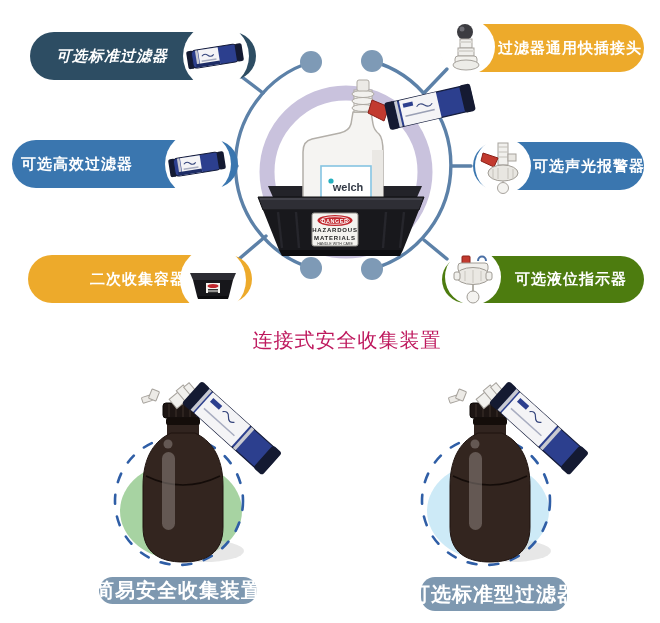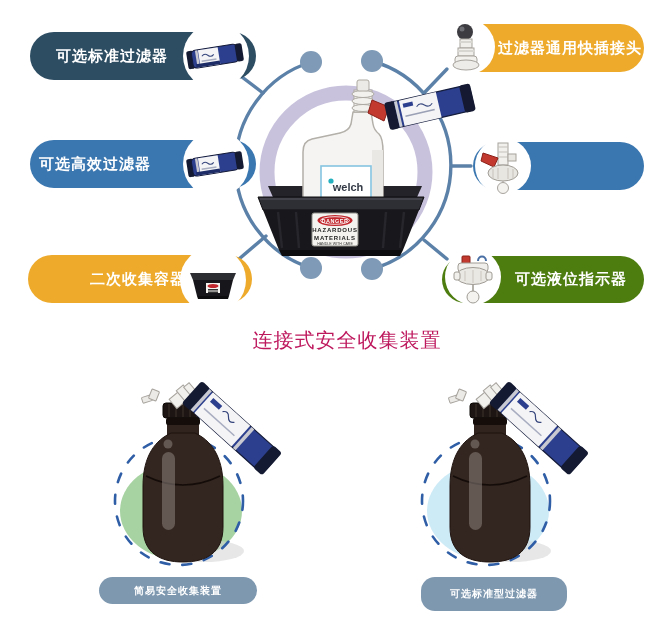--- a/index.html
+++ b/index.html
@@ -7,37 +7,37 @@
   .stage{
     position:relative;width:660px;height:623px;background:#ffffff;overflow:hidden;
     font-family:"Liberation Sans","DejaVu Sans",sans-serif;
   }
   .bg-art{position:absolute;left:0;top:0;z-index:1;}
   .pill{
     position:absolute;z-index:3;height:48px;border-radius:26px;color:#fff;
     display:flex;align-items:center;font-weight:bold;font-size:15px;letter-spacing:1px;
     white-space:nowrap;
   }
-  .pill-navy{background:#2d4d63;}
+  .pill-navy{background:#2d4d63;font-style:italic;}
   .pill-blue{background:#3a76af;}
   .pill-yellow{background:#edaa2b;}
   .pill-darknavy{background:#4d7c0f;}
   .pill .img-circle{
     position:absolute;background:#fff;border-radius:50%;
     display:flex;align-items:center;justify-content:center;
   }
   .circle-66{width:66px;height:66px;}
   .circle-56{width:56px;height:56px;}
   .caption{
     position:absolute;z-index:3;left:37px;top:327px;width:620px;text-align:center;
     font-size:20px;color:#be185d;font-weight:500;letter-spacing:1px;
   }
   .bottom-pill{
     position:absolute;z-index:3;height:27px;border-radius:14px;background:#7e98b0;
-    color:#fff;font-weight:bold;font-size:10px;letter-spacing:1px;
+    color:#fff;font-weight:bold;font-size:20px;letter-spacing:1px;
     display:flex;align-items:center;justify-content:center;white-space:nowrap;
   }
 </style>
 </head>
 <body>
 
 <div class="stage">
 
   <svg class="bg-art" width="660" height="623" viewBox="0 0 660 623">
 
@@ -183,21 +183,21 @@
           <rect x="16" y="24.5" width="20" height="17" fill="#f4f4f6"></rect>
           <path d="M19,31 q3,-3 6,0 q3,3 6,0" stroke="#35457c" stroke-width="1" fill="none"></path>
           <line x1="18" y1="36" x2="33" y2="36" stroke="#a8adc0" stroke-width="1.4"></line>
           <rect x="12" y="38" width="24" height="3.5" fill="#1d2c66"></rect>
           <rect x="53" y="24" width="7" height="18" rx="2" fill="#141a32"></rect>
         </g>
       </svg>
     </div>
   </div>
 
-  <div class="pill pill-blue" style="left:30px;top:140px;width:226px;padding-left:9px;">
+  <div class="pill pill-blue" style="left:12px;top:140px;width:226px;padding-left:9px;">
     <span>可选高效过滤器</span>
     <div class="img-circle circle-66" style="left:153px;top:-9px;">
       <svg width="66" height="66" viewBox="0 0 66 66">
         <g transform="rotate(-9 33 33)">
           <rect x="4" y="24" width="7" height="18" rx="2" fill="#141a32"></rect>
           <rect x="9" y="24" width="46" height="18" rx="4" fill="#2c3f8e" stroke="#141b38"></rect>
           <rect x="13" y="24.5" width="2.5" height="17" fill="#c9cad1"></rect>
           <rect x="16" y="24.5" width="20" height="17" fill="#f4f4f6"></rect>
           <path d="M19,31 q3,-3 6,0 q3,3 6,0" stroke="#35457c" stroke-width="1" fill="none"></path>
           <line x1="18" y1="36" x2="33" y2="36" stroke="#a8adc0" stroke-width="1.4"></line>
@@ -250,20 +250,21 @@
         <rect x="33" y="16" width="8" height="7" fill="#e9e7e2" stroke="#a7a39d"></rect>
         <ellipse cx="28" cy="35" rx="15" ry="8" fill="#e8e6e1" stroke="#a09c95"></ellipse>
         <line x1="18" y1="31" x2="18" y2="40" stroke="#c4c1ba"></line>
         <line x1="23" y1="30" x2="23" y2="41" stroke="#c4c1ba"></line>
         <line x1="33" y1="30" x2="33" y2="41" stroke="#c4c1ba"></line>
         <line x1="38" y1="31" x2="38" y2="40" stroke="#c4c1ba"></line>
         <line x1="28" y1="43" x2="28" y2="46" stroke="#a7a39d"></line>
         <circle cx="28" cy="50" r="5.5" fill="#f4f3f0" stroke="#a7a39d"></circle>
       </svg>
     </div>
+    <span>可选声光报警器</span>
   </div>
 
   <div class="pill pill-darknavy" style="left:442px;top:256px;width:202px;height:47px;padding-left:73px;">
     <div class="img-circle circle-56" style="left:3px;top:-7px;">
       <svg width="56" height="56" viewBox="0 0 56 56">
         <rect x="17" y="7" width="8" height="8" rx="1" fill="#c23a2f" stroke="#8c2018"></rect>
         <path d="M33,12 c0,-6 8,-6 8,0" stroke="#4a6fa5" stroke-width="2" fill="none"></path>
         <rect x="13" y="14" width="30" height="9" rx="3" fill="#f0efeb" stroke="#a09c95"></rect>
         <ellipse cx="28" cy="27" rx="17" ry="8.5" fill="#eae8e3" stroke="#a09c95"></ellipse>
         <rect x="9" y="23" width="6" height="8" rx="2" fill="#f0efeb" stroke="#a09c95"></rect>

